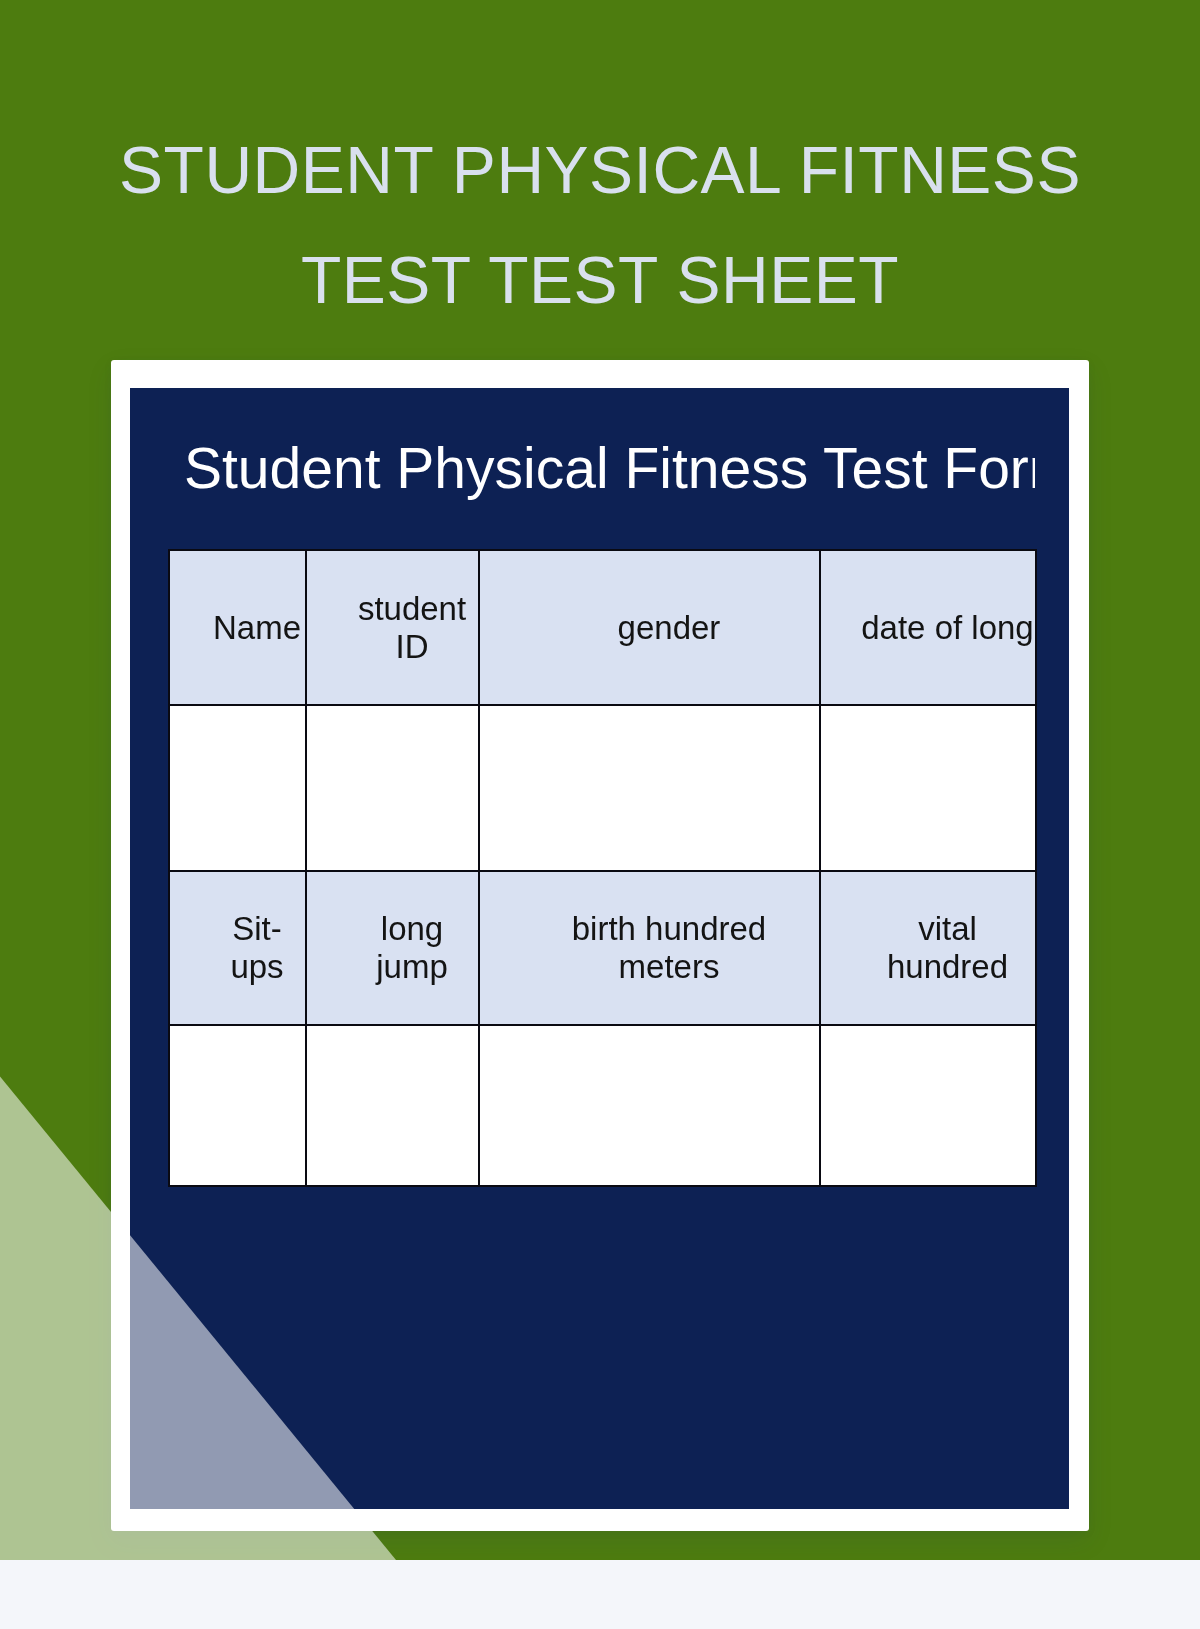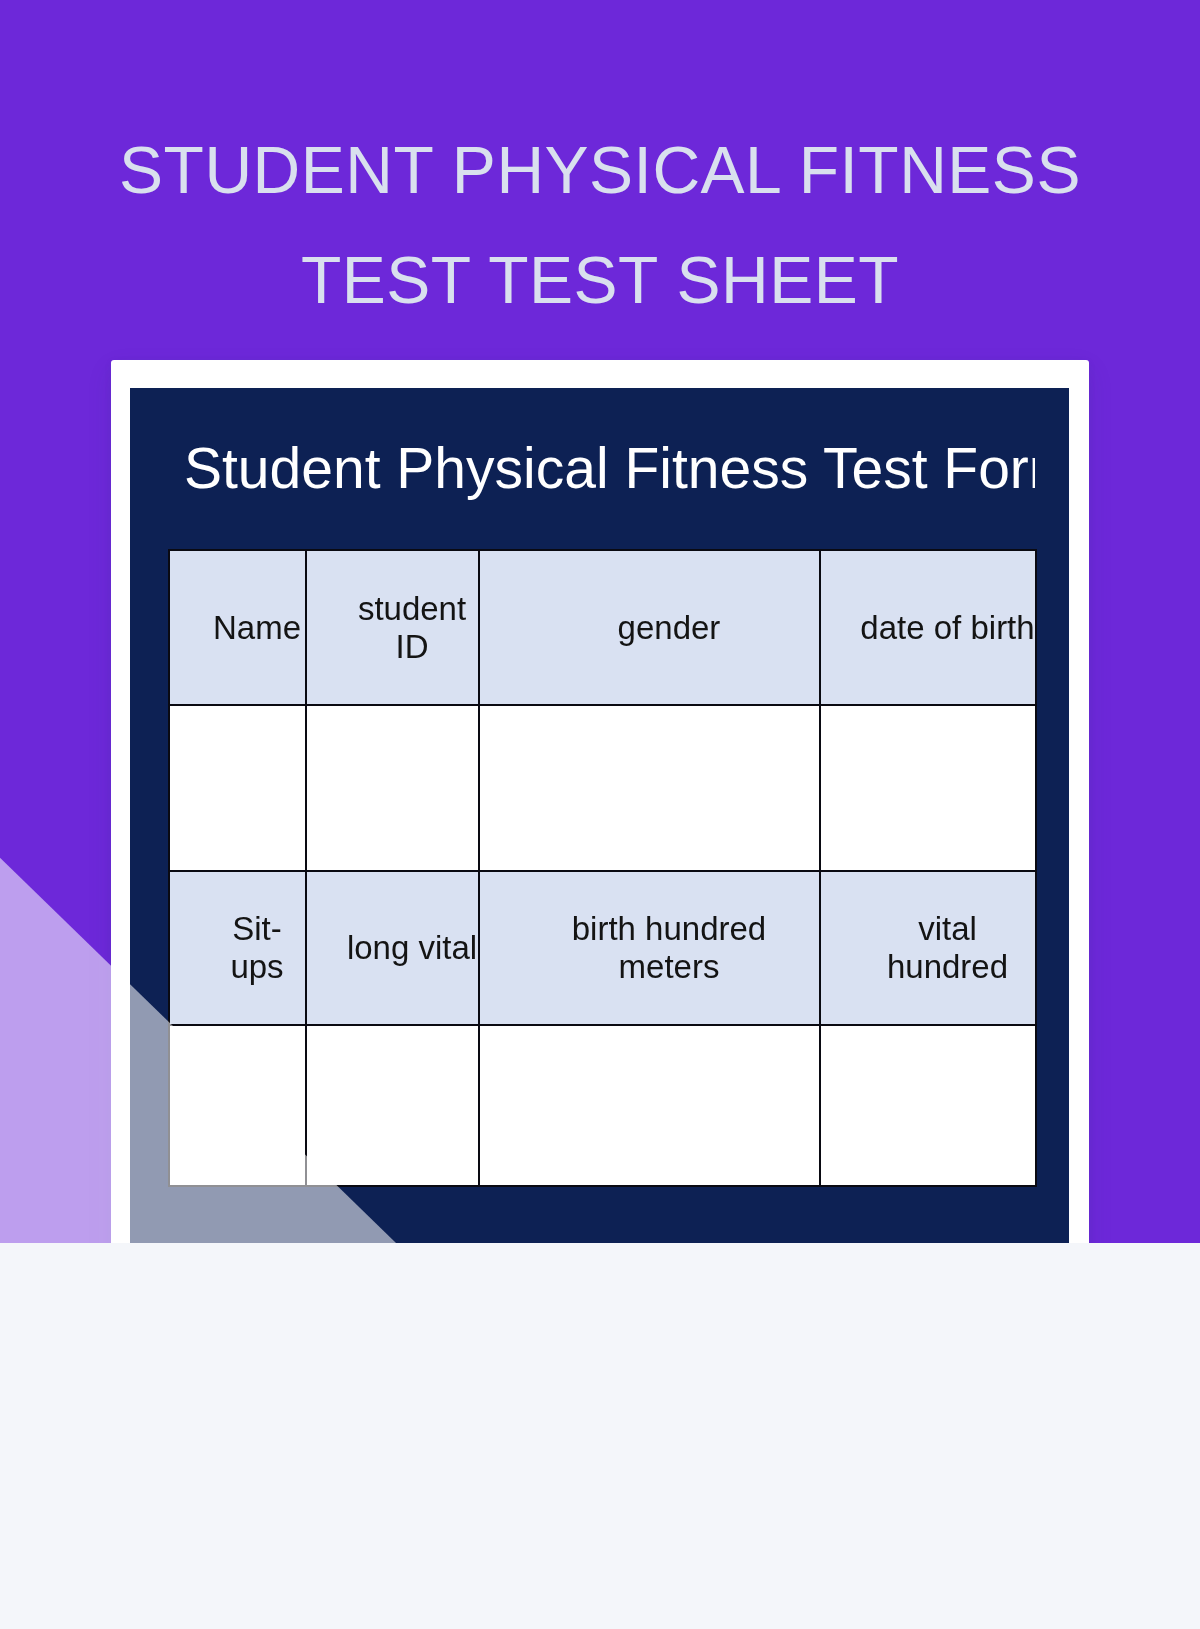--- a/index.html
+++ b/index.html
@@ -4,22 +4,22 @@
 <style>
   * { margin: 0; padding: 0; box-sizing: border-box; }
   html, body { width: 1200px; }
   body {
     font-family: "Liberation Sans", "DejaVu Sans", sans-serif;
     background: #f4f6fa;
   }
   .page {
     position: relative;
     width: 1200px;
-    height: 1243px;
-    background: #6d28d9;
+    height: 1560px;
+    background: #4d7c0f;
     overflow: hidden;
   }
   
   .corner-sheen {
     position: absolute;
     inset: 0;
     background: rgba(255,255,255,0.55);
     clip-path: polygon(0 69%, 33% 100%, 0 100%);
     pointer-events: none;
   }
@@ -119,31 +119,31 @@
           <col style="width:137px">
           <col style="width:173px">
           <col style="width:341px">
           <col style="width:216px">
         </colgroup>
         <tbody>
           <tr class="r1">
             <td class="hcell">Name</td>
             <td class="hcell">student ID</td>
             <td class="hcell">gender</td>
-            <td class="hcell">date of birth</td>
+            <td class="hcell">date of long</td>
           </tr>
           <tr class="r2">
             <td></td>
             <td></td>
             <td></td>
             <td></td>
           </tr>
           <tr class="r3">
             <td class="hcell">Sit-ups</td>
-            <td class="hcell">long vital</td>
+            <td class="hcell">long jump</td>
             <td class="hcell">birth hundred meters</td>
             <td class="hcell">vital hundred</td>
           </tr>
           <tr class="r4">
             <td></td>
             <td></td>
             <td></td>
             <td></td>
           </tr>
         </tbody>

